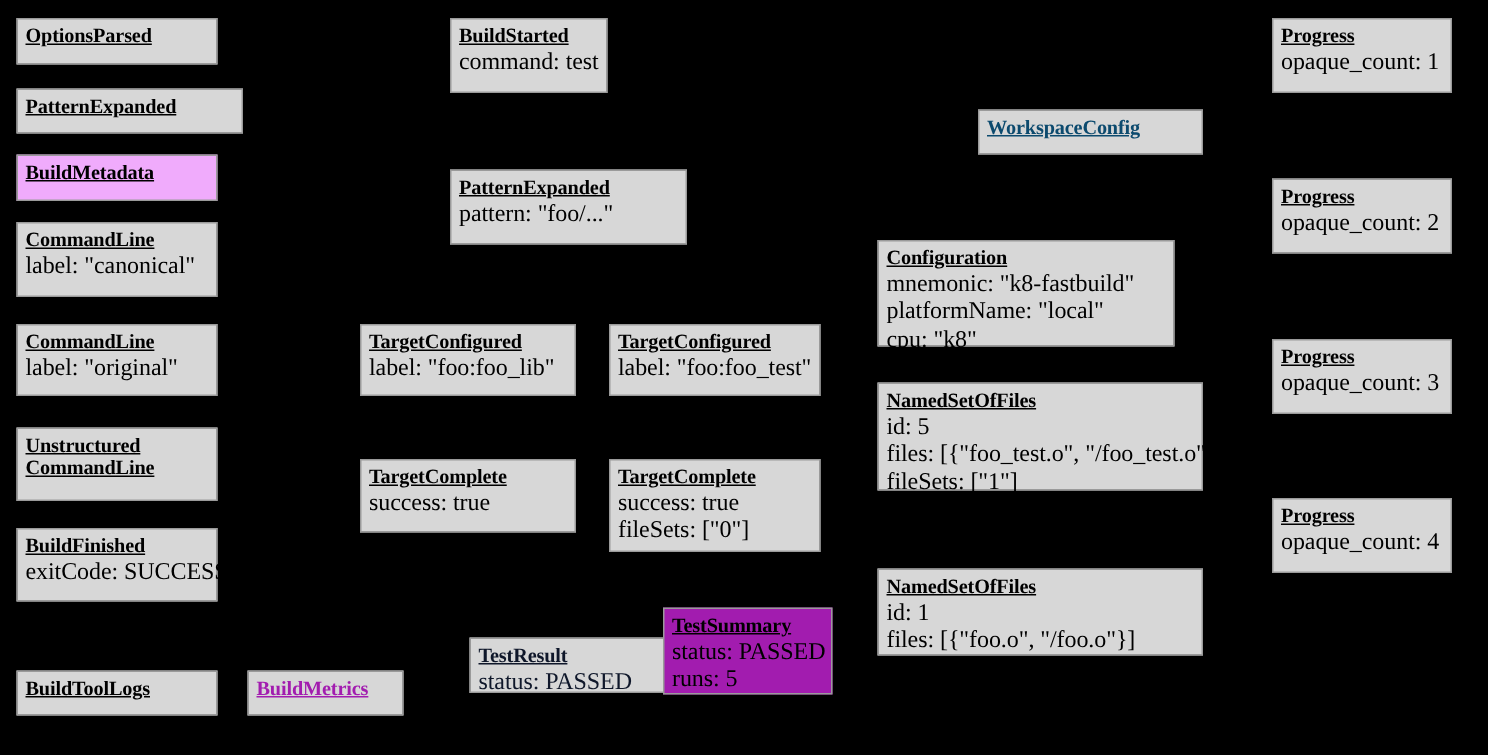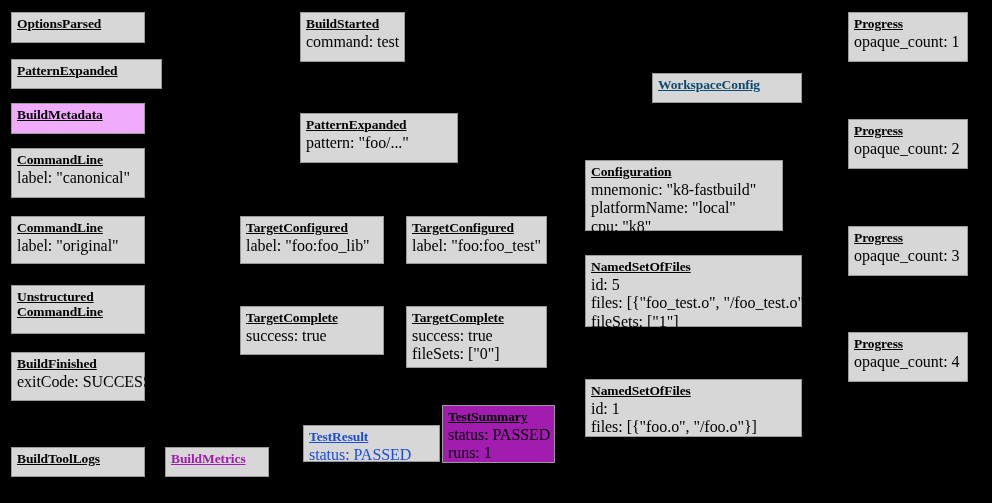--- a/index.html
+++ b/index.html
@@ -99,28 +99,28 @@
     </div>
     <div class="node" style="left: 240px; top: 306px; width: 144px; height: 49px; background: rgb(215, 215, 215); border-color: rgb(154, 154, 154); color: rgb(0, 0, 0);">
       <span class="node-title">TargetComplete</span>
       <span class="node-field">success: true</span>
     </div>
     <div class="node" style="left: 406px; top: 306px; width: 141px; height: 62px; background: rgb(215, 215, 215); border-color: rgb(154, 154, 154); color: rgb(0, 0, 0);">
       <span class="node-title">TargetComplete</span>
       <span class="node-field">success: true</span>
       <span class="node-field">fileSets: ["0"]</span>
     </div>
-    <div class="node" style="left: 303px; top: 425px; width: 137px; height: 37px; background: rgb(215, 215, 215); border-color: rgb(154, 154, 154); color: #1d4ed8;">
+    <div class="node" style="left: 313px; top: 425px; width: 137px; height: 37px; background: rgb(215, 215, 215); border-color: rgb(154, 154, 154); color: #0f172a;">
       <span class="node-title">TestResult</span>
       <span class="node-field">status: PASSED</span>
     </div>
     <div class="node" style="left: 442px; top: 405px; width: 113px; height: 58px; background: #a21caf; border-color: rgb(154, 154, 154); color: rgb(0, 0, 0);">
       <span class="node-title">TestSummary</span>
       <span class="node-field">status: PASSED</span>
-      <span class="node-field">runs: 1</span>
+      <span class="node-field">runs: 5</span>
     </div>
     <div class="node" style="left: 652px; top: 73px; width: 150px; height: 30px; background: rgb(215, 215, 215); border-color: rgb(154, 154, 154); color: #0c4a6e;">
       <span class="node-title">WorkspaceConfig</span>
     </div>
     <div class="node" style="left: 585px; top: 160px; width: 198px; height: 71px; background: rgb(215, 215, 215); border-color: rgb(154, 154, 154); color: rgb(0, 0, 0);">
       <span class="node-title">Configuration</span>
       <span class="node-field">mnemonic: "k8-fastbuild"</span>
       <span class="node-field">platformName: "local"</span>
       <span class="node-field">cpu: "k8"</span>
     </div>

